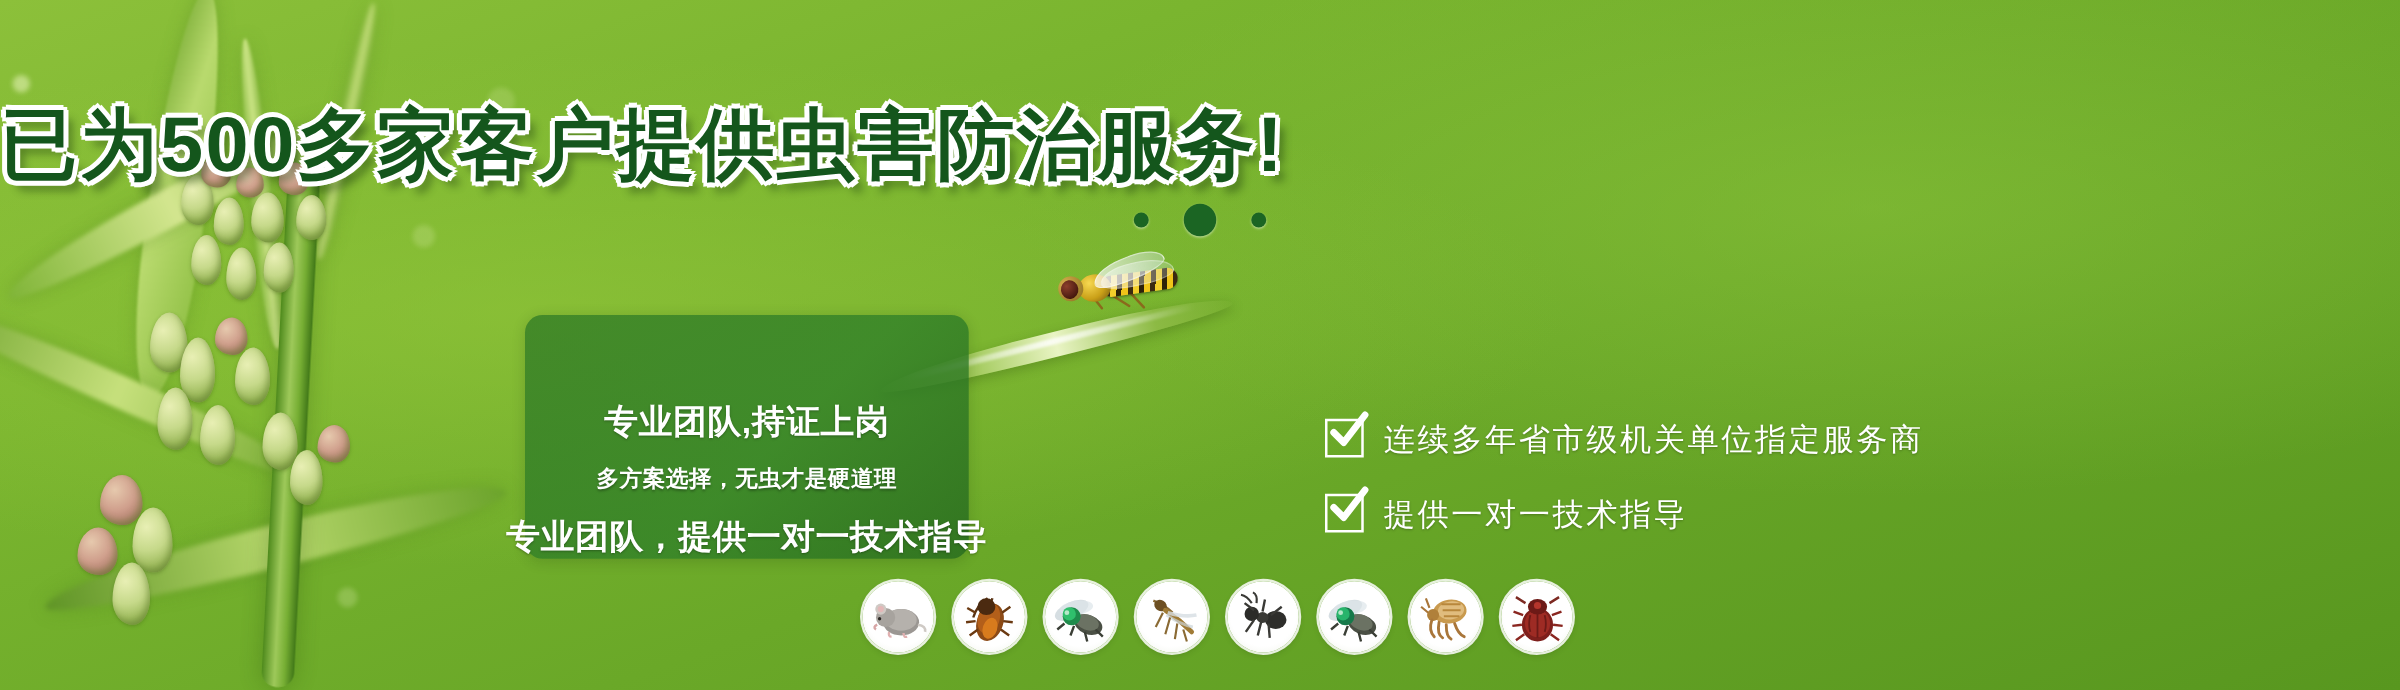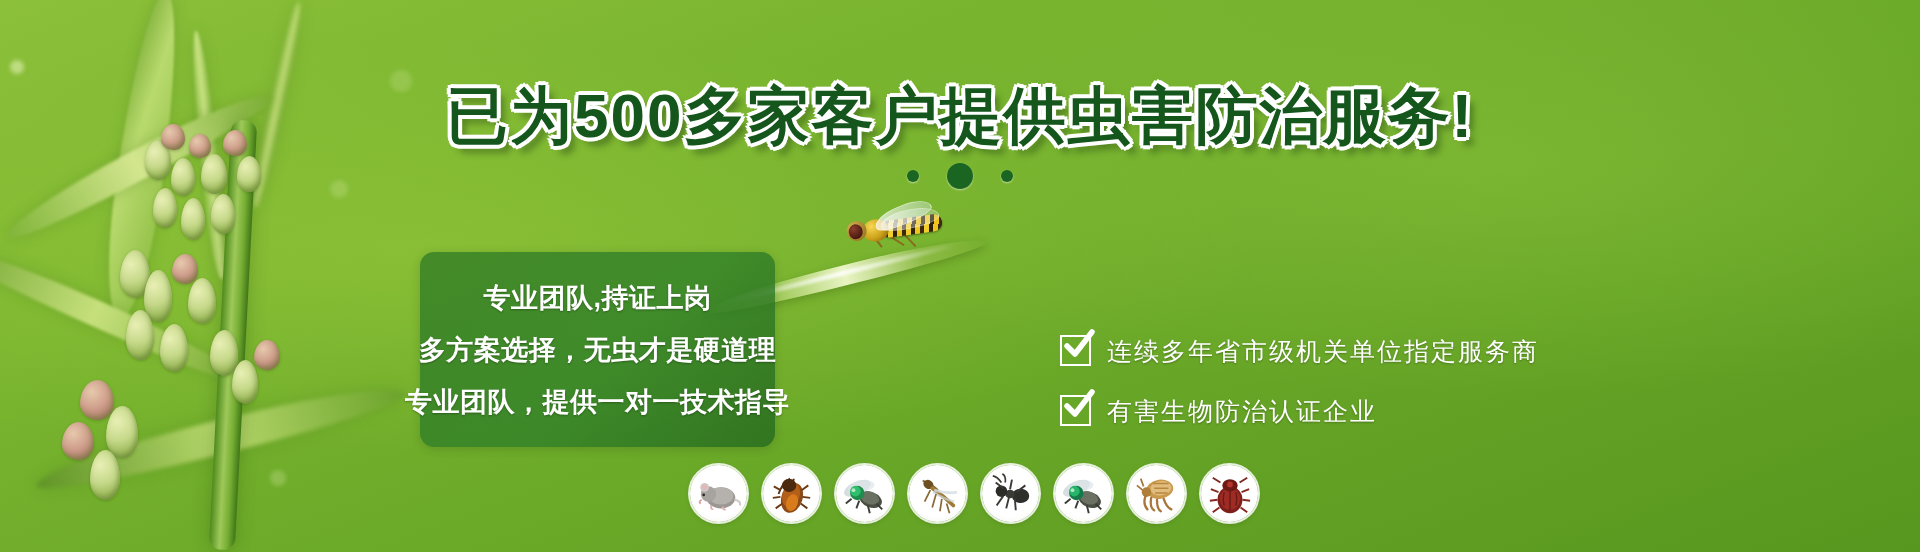--- a/index.html
+++ b/index.html
@@ -95,21 +95,21 @@
     position:absolute;width:58px;height:17px;border-radius:50%/70% 70% 40% 40%;
     background:linear-gradient(100deg,rgba(255,255,255,.7),rgba(220,235,245,.35));
     border:1px solid rgba(255,255,255,.45);
   }
   .hf-w1{left:34px;top:-3px;transform:rotate(-14deg);}
   .hf-w2{left:40px;top:2px;transform:rotate(-4deg);opacity:.7;}
   .hf-leg{position:absolute;height:2px;background:#8a6a1c;border-radius:2px;}
 
   
   .headline{
-    position:absolute;left:0;top:74px;width:1920px;text-align:center;
+    position:absolute;left:0;top:74px;width:1920px;text-align:left;
     white-space:nowrap;
   }
   .headline .txt{
     display:inline-block;
     font-family:"Liberation Sans","DejaVu Sans",sans-serif;
     font-size:62px;font-weight:bold;letter-spacing:2px;
     color:#14561c;
     -webkit-text-stroke:0px;
     text-shadow:
       -3px 0 0 #ffffff, 3px 0 0 #ffffff, 0 -3px 0 #ffffff, 0 3px 0 #ffffff,
@@ -129,30 +129,30 @@
 
   
   .panel{
     position:absolute;left:420px;top:252px;width:355px;height:195px;
     border-radius:14px;
     background:linear-gradient(135deg,rgba(42,118,36,.72),rgba(48,128,40,.80) 55%,rgba(36,104,30,.80));
     box-shadow:0 2px 10px rgba(20,50,10,.18);
   }
   .panel-lines{
     position:absolute;left:420px;top:252px;width:355px;height:195px;
-    display:flex;flex-direction:column;justify-content:center;align-items:center;
+    display:flex;flex-direction:column;justify-content:flex-end;align-items:center;
     gap:16px;
   }
   .panel-lines div{
     color:#ffffff;font-weight:bold;white-space:nowrap;
     text-shadow:0 1px 2px rgba(0,0,0,.30);
     font-family:"Liberation Sans","DejaVu Sans",sans-serif;
   }
   .pl1{font-size:27px;letter-spacing:.5px;}
-  .pl2{font-size:27px;letter-spacing:.5px;}
+  .pl2{font-size:18px;letter-spacing:.5px;}
   .pl3{font-size:27px;letter-spacing:.5px;}
 
   
   .checklist{position:absolute;left:1060px;top:335px;}
   .check-row{display:flex;align-items:flex-start;height:48px;margin-bottom:12px;}
   .chk{position:relative;width:27px;height:27px;border:2px solid #ffffff;
        margin-right:16px;flex:0 0 auto;}
   .chk svg{position:absolute;left:-1px;top:-10px;width:36px;height:36px;}
   .check-row span{
     color:#ffffff;font-size:25px;letter-spacing:2px;white-space:nowrap;
@@ -272,21 +272,21 @@
       </span>
       <span>连续多年省市级机关单位指定服务商</span>
     </div>
 
     <div class="check-row">
       <span class="chk">
         <svg viewBox="0 0 36 36" aria-hidden="true">
           <path d="M6 19 L14 27 L31 5" fill="none" stroke="#ffffff" stroke-width="5.5" stroke-linecap="round" stroke-linejoin="round"></path>
         </svg>
       </span>
-      <span>有害生物防治认证企业</span>
+      <span>提供一对一技术指导</span>
     </div>
 
   </div>
 
   <div class="pests">
 
     <div class="pest">
       <span class="glyph">
         <svg viewBox="0 0 48 48" aria-hidden="true">
           <ellipse cx="26" cy="28" rx="15" ry="11" fill="#9b9793"></ellipse>

